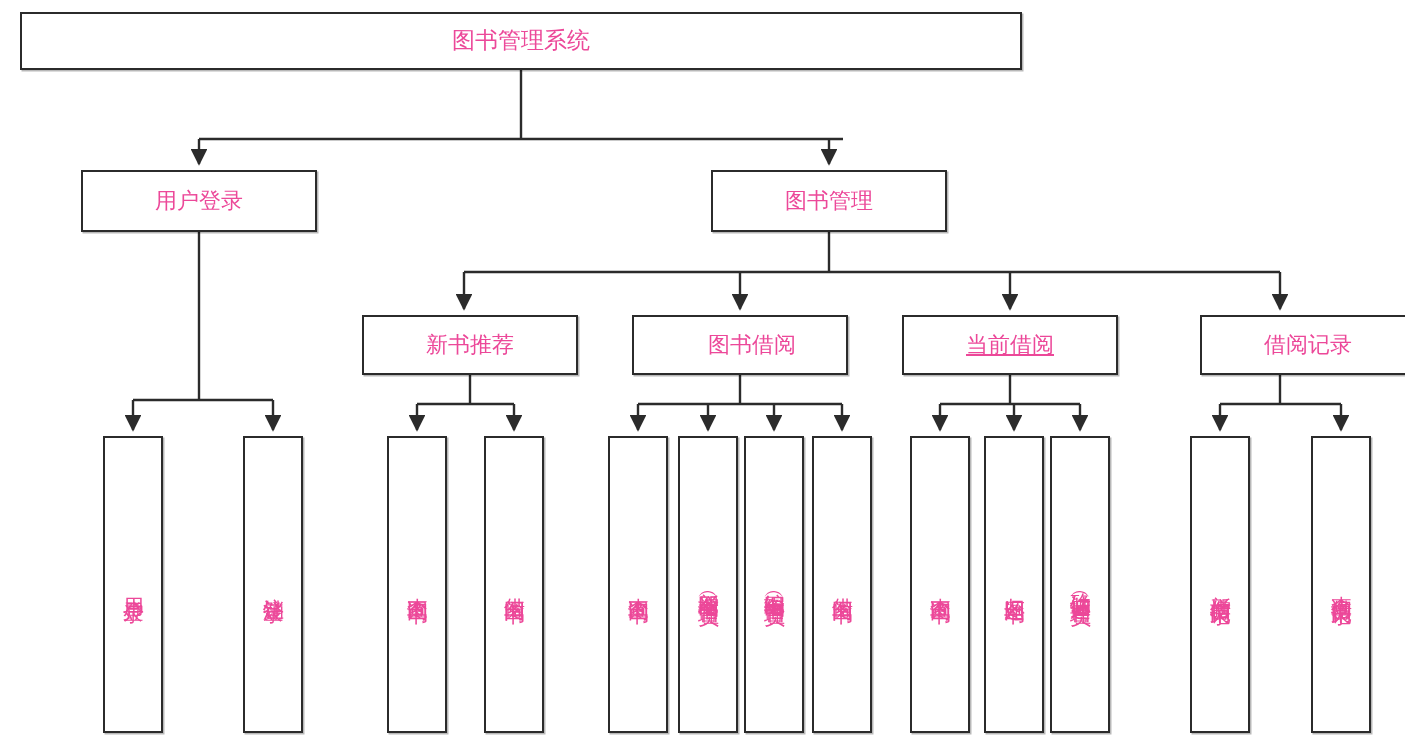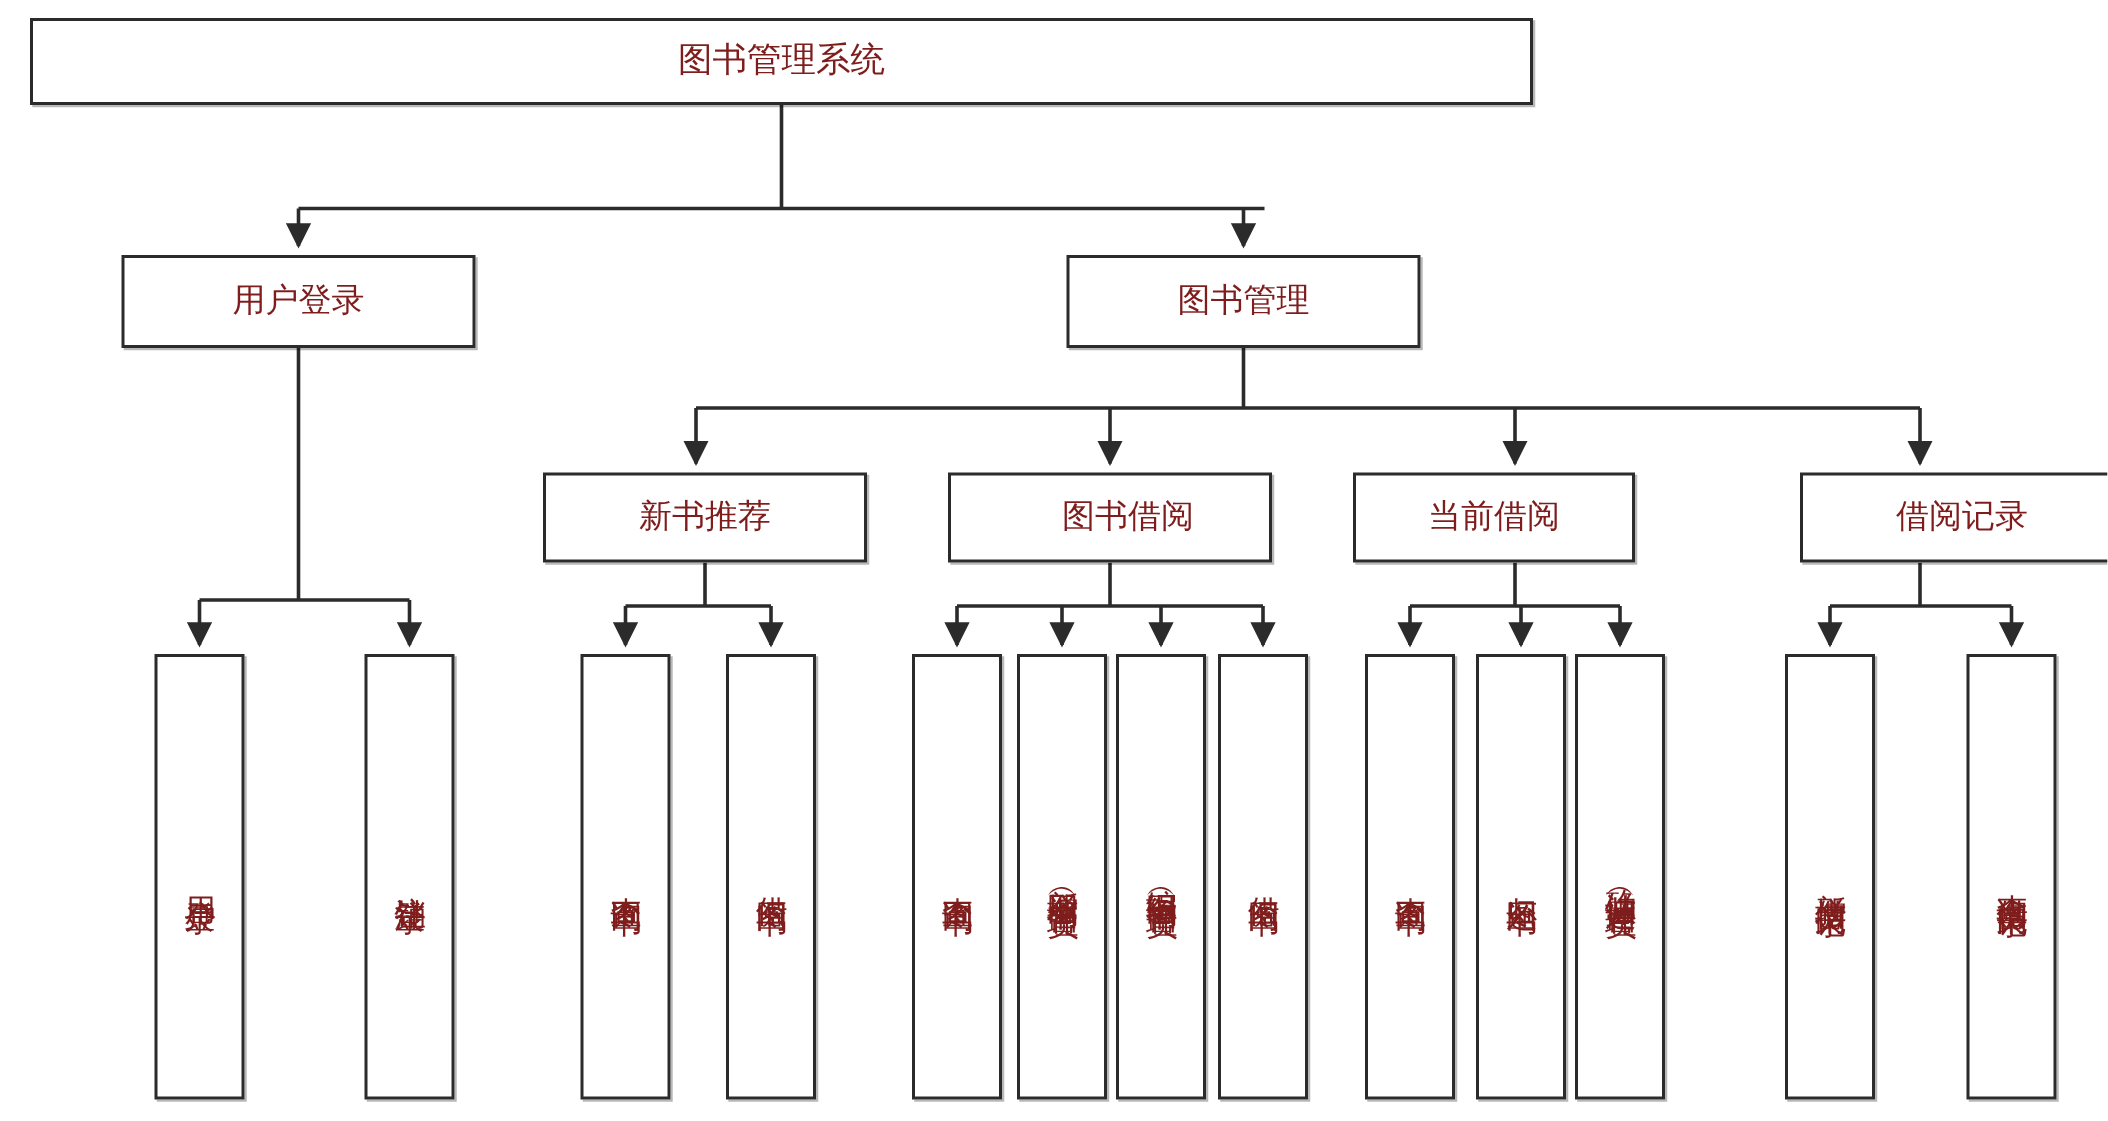--- a/index.html
+++ b/index.html
@@ -28,21 +28,21 @@
   }
   .node {
     position: absolute;
     box-sizing: border-box;
     background: #ffffff;
     border: 2px solid #2b2b2b;
     box-shadow: 1.5px 1.5px 0 rgba(0,0,0,0.28);
     display: flex;
     align-items: center;
     justify-content: center;
-    color: #7f1d1d;
+    color: #ec4899;
     z-index: 2;
   }
   .node .label {
     display: block;
     text-align: center;
     line-height: 1.18;
     white-space: nowrap;
   }
   
   .node.h .label {
@@ -141,21 +141,21 @@
   <div class="node h" style="left: 362px; top: 315px; width: 216px; height: 60px;">
     <span class="label">新书推荐</span>
   </div>
 
   <div class="node h" style="left: 711px; top: 170px; width: 236px; height: 62px;">
     <span class="label">图书管理</span>
   </div>
   <div class="node h" style="left: 632px; top: 315px; width: 216px; height: 60px; padding-left: 24px;">
     <span class="label">图书借阅</span>
   </div>
-  <div class="node h" style="left: 902px; top: 315px; width: 188px; height: 60px;">
+  <div class="node h" style="left: 902px; top: 315px; width: 216px; height: 60px; text-decoration: underline;">
     <span class="label">当前借阅</span>
   </div>
   <div class="node h" style="left: 1200px; top: 315px; width: 216px; height: 60px;">
     <span class="label">借阅记录</span>
   </div>
 
   <div class="node v" style="left: 103px; top: 436px; width: 60px; height: 297px;">
     <span class="label">用户登录</span>
   </div>
   <div class="node v" style="left: 243px; top: 436px; width: 60px; height: 297px;">

